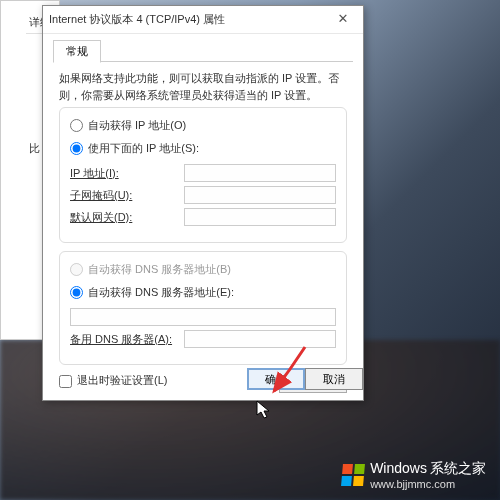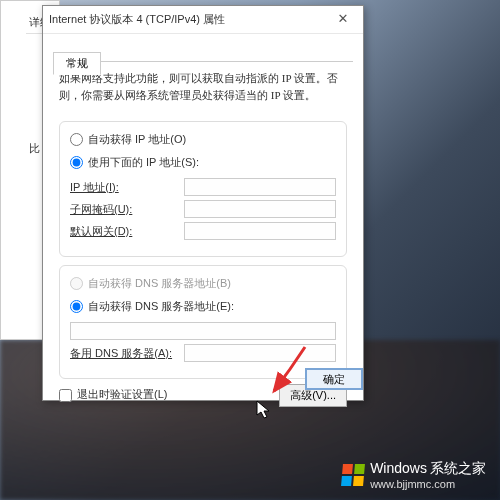--- a/index.html
+++ b/index.html
@@ -82,31 +82,29 @@
     }
     .tab {
       position: absolute;
       top: 0;
       left: 0;
       padding: 3px 12px;
       background: #fff;
       border: 1px solid #ccc;
       border-bottom: 1px solid #fff;
       font-size: 11px;
-      margin-top: 12px;
     }
     .content {
       padding: 8px 16px;
       color: #333;
     }
     .desc {
       font-size: 11px;
       line-height: 1.5;
-      margin-bottom: 18px;
-      font-family: Liberation Serif, serif;
+      margin-bottom: 4px;
     }
     .group {
       border: 1px solid #ddd;
       border-radius: 6px;
       padding: 10px 10px 12px 10px;
       margin-bottom: 8px;
     }
     .radio-row {
       display: flex;
       align-items: center;
@@ -276,20 +274,21 @@
       <input type="checkbox" style="">
       <span>退出时验证设置(L)</span>
     </label>
     <div class="adv-row">
       <button class="adv-btn">高级(V)...</button>
     </div>
   </div>
 
   <div class="button-bar">
     <button class="dlg-btn primary">确定</button>
+    <button class="dlg-btn">取消</button>
   </div>
 </div>
 
 <svg class="arrow" viewBox="0 0 40 50">
   <defs>
     <marker id="ah" markerWidth="8" markerHeight="8" refX="6" refY="3" orient="auto">
       <path d="M0,0 L7,3 L0,6 Z" fill="#e03030"></path>
     </marker>
   </defs>
   <path d="M35,2 Q20,25 4,46" stroke="#e03030" stroke-width="3" fill="none" marker-end="url(#ah)"></path>

